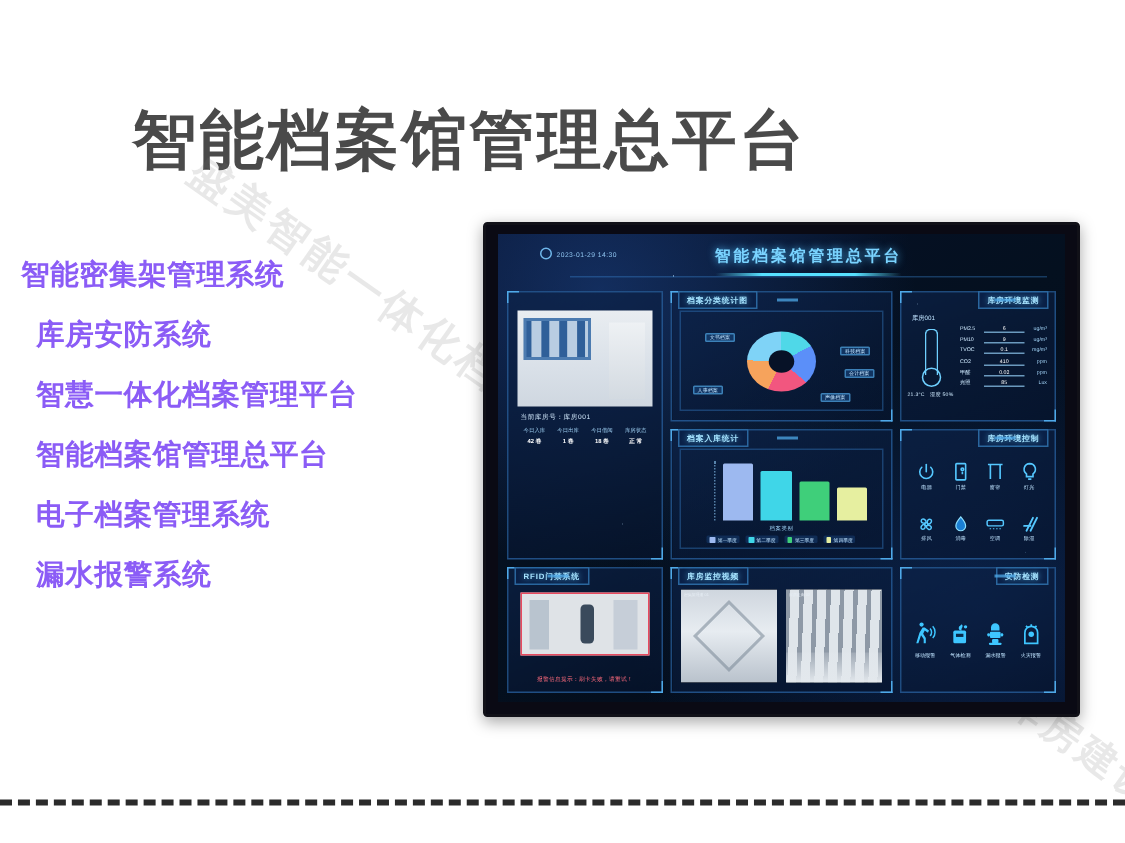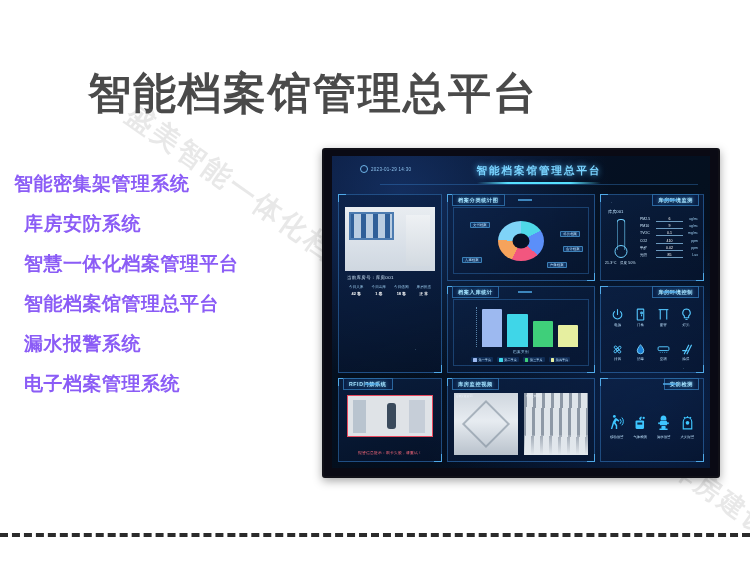--- a/index.html
+++ b/index.html
@@ -261,22 +261,22 @@
 <h1 class="page-title">智能档案馆管理总平台</h1>
 
 <div class="watermark wm1">盛美智能一体化档案库房建设</div>
 <div class="watermark wm2">盛美智能一体化档案库房建设</div>
 
 <div class="feature-list">
   <div class="feature-item">智能密集架管理系统</div>
   <div class="feature-item indent">库房安防系统</div>
   <div class="feature-item indent">智慧一体化档案管理平台</div>
   <div class="feature-item indent">智能档案馆管理总平台</div>
+  <div class="feature-item indent">电子档案管理系统</div>
   <div class="feature-item indent">漏水报警系统</div>
-  <div class="feature-item indent">电子档案管理系统</div>
 </div>
 
 <div class="dashed-rule"></div>
 
 <div class="monitor">
   <div class="screen">
     <div class="stars"></div>
 
     <div class="dash-header">
       <div class="hdr-band"></div>

